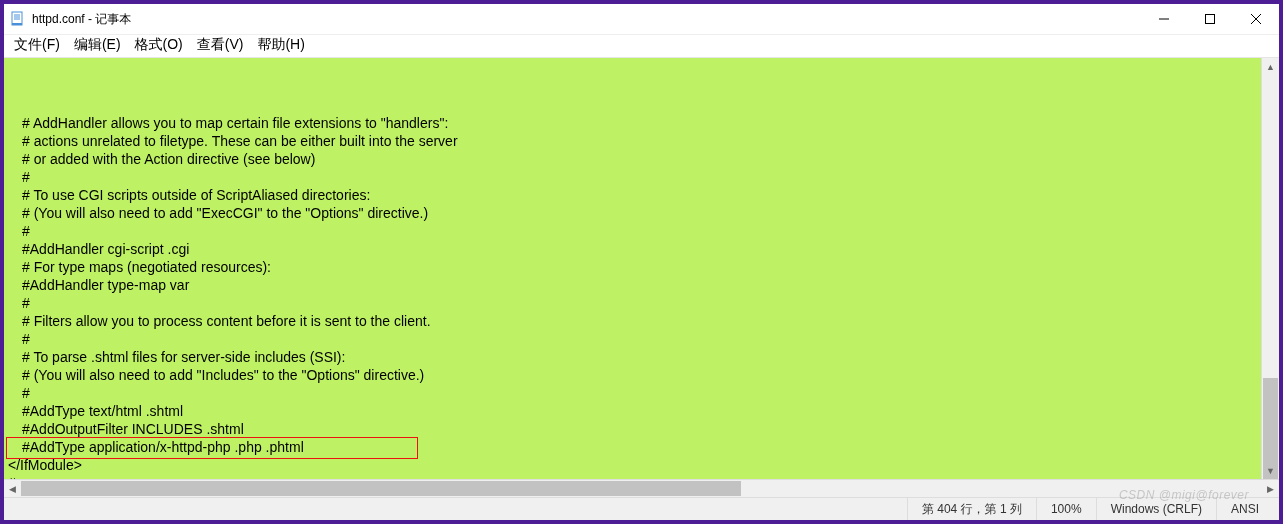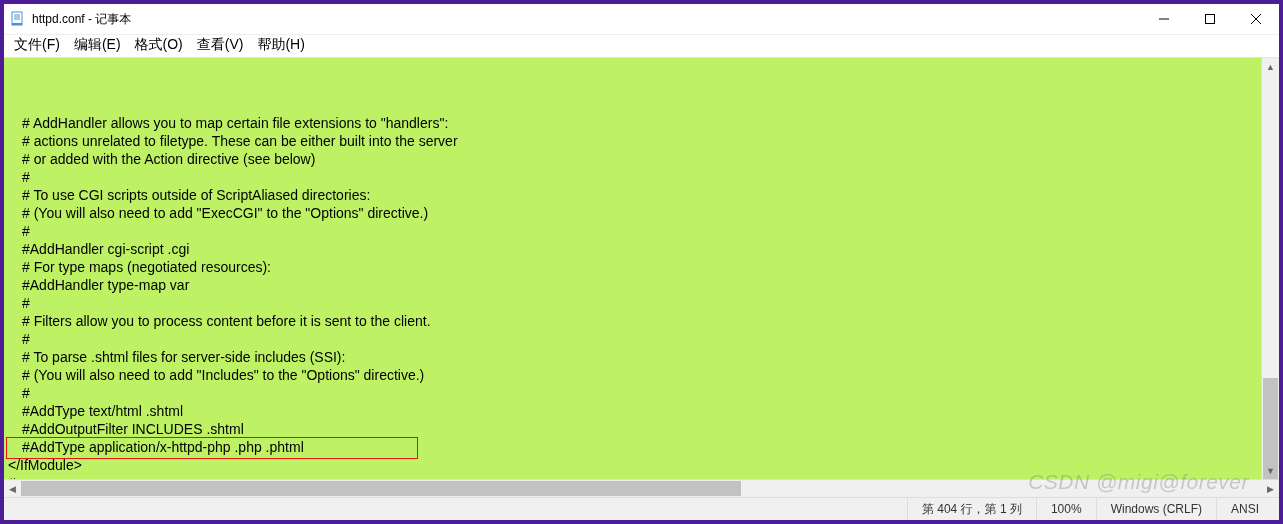--- a/index.html
+++ b/index.html
@@ -20,21 +20,21 @@
   .vscroll{width:17px;background:#f0f0f0;border-left:1px solid #ddd;position:relative;}
   .vscroll .thumb{position:absolute;left:1px;right:1px;top:320px;height:120px;background:#c2c2c2;}
   .vscroll .arrow{position:absolute;left:0;right:0;height:17px;display:flex;align-items:center;justify-content:center;color:#666;font-size:9px;}
   .vscroll .arrow.up{top:0;} .vscroll .arrow.down{bottom:0;}
   .hscroll{height:17px;background:#f0f0f0;border-top:1px solid #ddd;display:flex;align-items:center;position:relative;}
   .hscroll .arrow{width:17px;height:17px;display:flex;align-items:center;justify-content:center;color:#666;font-size:9px;}
   .hscroll .track{flex:1;position:relative;height:100%;}
   .hscroll .thumb{position:absolute;left:0;width:720px;top:1px;bottom:1px;background:#c2c2c2;}
   .statusbar{height:22px;border-top:1px solid #ddd;background:#f0f0f0;display:flex;align-items:center;justify-content:flex-end;font-size:12px;color:#333;}
   .status-cell{padding:0 14px;border-left:1px solid #ddd;height:100%;display:flex;align-items:center;}
-  .watermark{position:absolute;right:30px;bottom:26px;font-size:21px;color:rgba(120,120,120,0.35);font-style:italic;pointer-events:none;letter-spacing:0.5px;margin-left:48px;}
+  .watermark{position:absolute;right:30px;bottom:18px;font-size:12px;color:rgba(120,120,120,0.35);font-style:italic;pointer-events:none;letter-spacing:0.5px;margin-left:48px;}
 </style>
 </head>
 <body>
 
 <div class="window">
 
   <div class="titlebar">
     <div class="titlebar-left">
       <span class="titlebar-icon">
         <svg viewBox="0 0 16 16" width="16" height="16">

